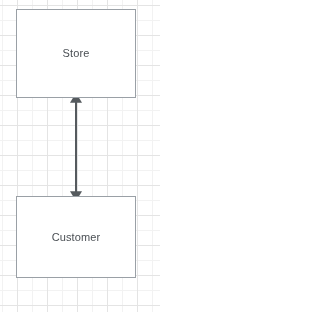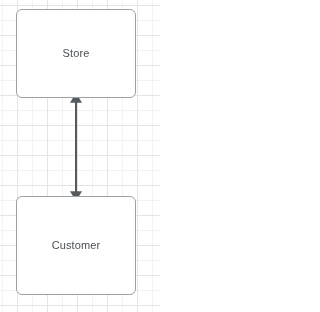--- a/index.html
+++ b/index.html
@@ -35,21 +35,21 @@
       linear-gradient(to bottom, #e4e4e4 1px, transparent 1px);
     background-size: 30px 30px;
     background-position: 17px 5px;
   }
   
   .node {
     position: absolute;
     box-sizing: border-box;
     background: #ffffff;
     border: 1px solid #9aa0a6;
-    border-radius: 6px;
+    border-radius: 0;
     display: flex;
     align-items: center;
     justify-content: center;
   }
   .node-label {
     font-size: 11px;
     line-height: 1;
     color: #4a4f54;
     letter-spacing: 0.1px;
     white-space: nowrap;
@@ -57,21 +57,21 @@
   #node-store {
     left: 16px;
     top: 9px;
     width: 120px;
     height: 89px;
   }
   #node-customer {
     left: 16px;
     top: 196px;
     width: 120px;
-    height: 99px;
+    height: 82px;
   }
   
   .connector {
     position: absolute;
     left: 0;
     top: 0;
     width: 160px;
     height: 312px;
     pointer-events: none;
   }

